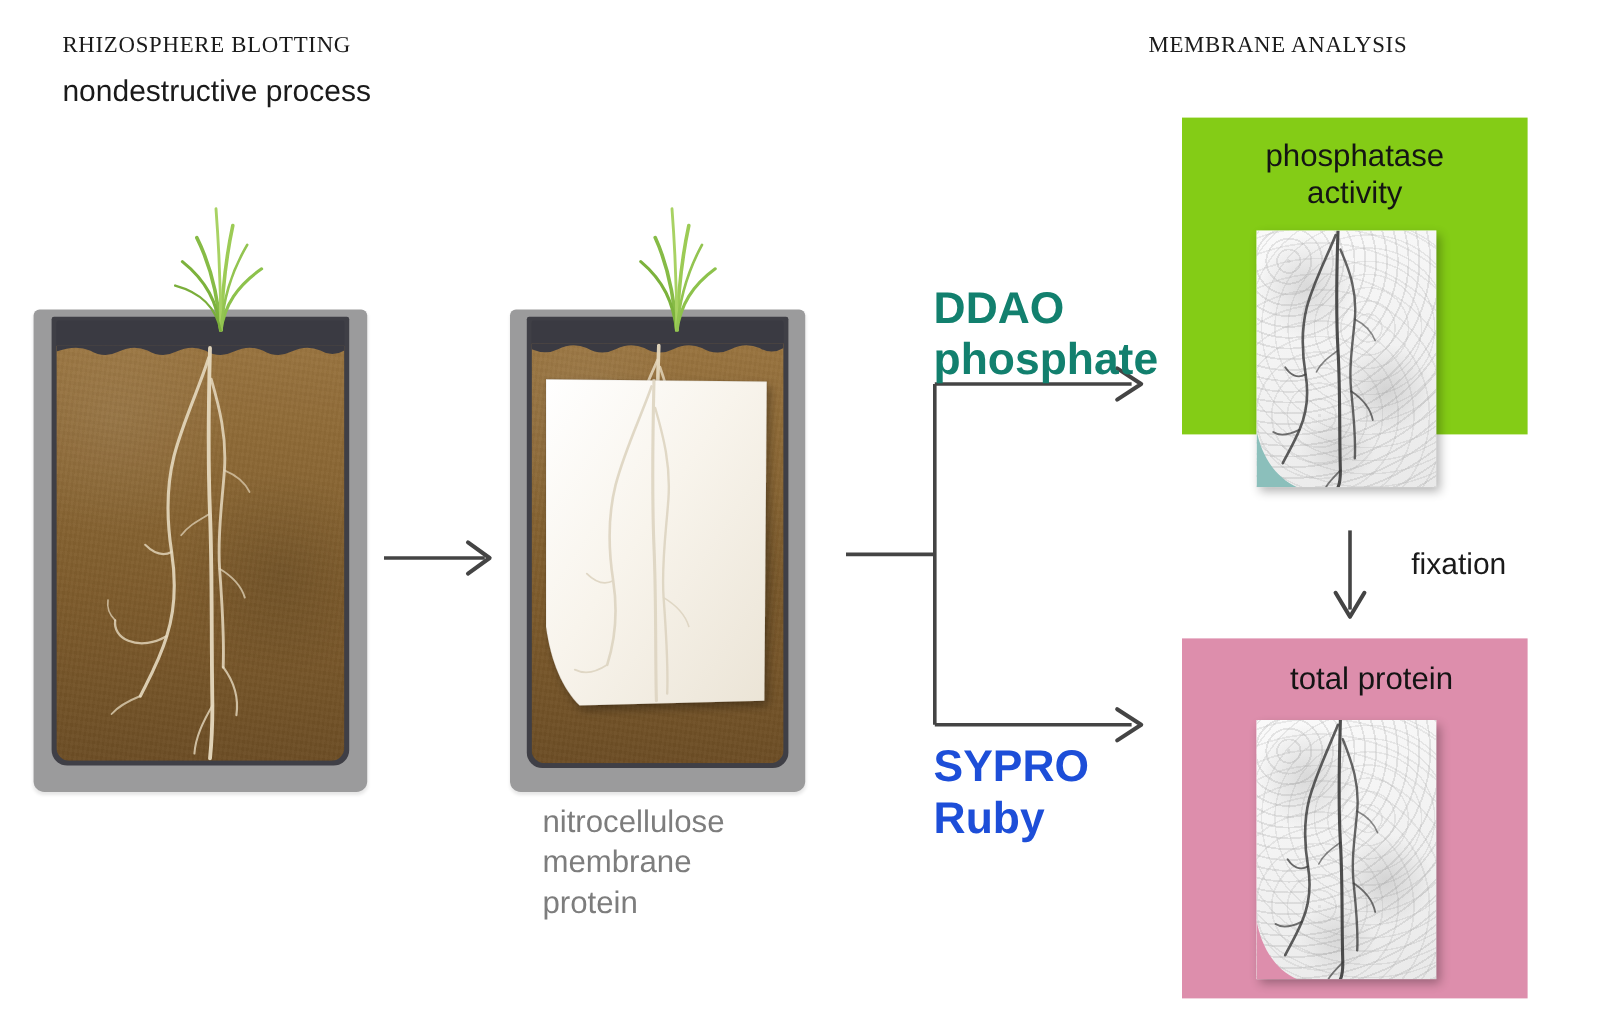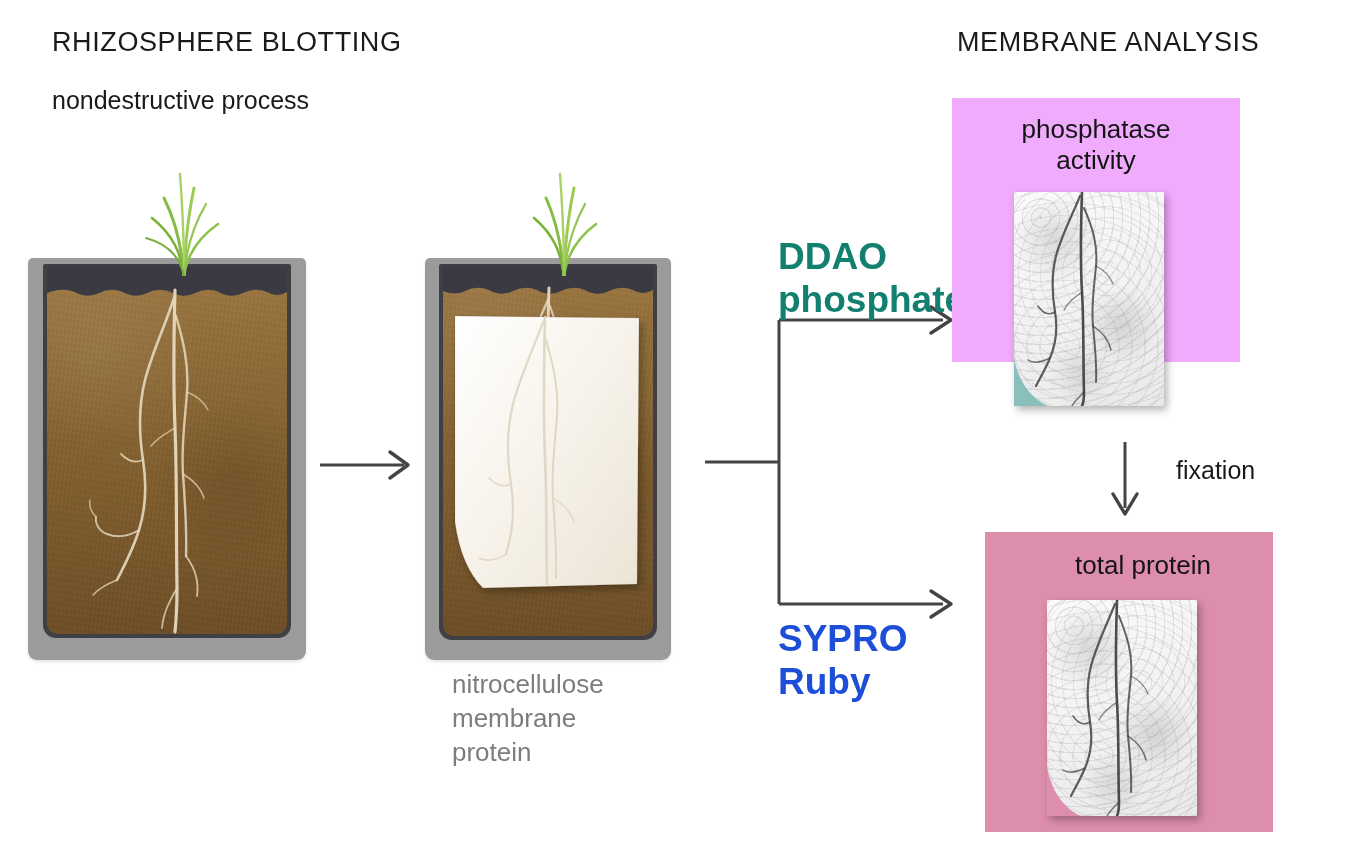--- a/index.html
+++ b/index.html
@@ -15,31 +15,31 @@
     position: relative;
     width: 1350px;
     height: 862px;
     background: #ffffff;
     overflow: hidden;
   }
 
   
   .hdr-caps {
     position: absolute;
-    font-size: 27px;
+    font-size: 19px;
     letter-spacing: 0.6px;
     color: #1a1a1a;
     white-space: nowrap;
+    font-family: Liberation Serif, serif;
   }
   .hdr-sub {
     position: absolute;
     font-size: 25px;
     color: #1a1a1a;
     white-space: nowrap;
-    margin-top: 24px;
   }
 
   
   .rhizobox {
     position: absolute;
   }
   .box-frame {
     position: absolute;
     left: 0; top: 0;
     width: 100%; height: 100%;
@@ -272,21 +272,21 @@
     </g>
     <polyline points="226,-3 246,10 226,23" fill="none" stroke="#444444" stroke-width="3.4" stroke-linecap="round" stroke-linejoin="round"></polyline>
     <polyline points="226,281 246,294 226,307" fill="none" stroke="#444444" stroke-width="3.4" stroke-linecap="round" stroke-linejoin="round"></polyline>
   </svg>
 
   <div class="reagent" style="left:778px; top:236px; color:#12806e;">DDAO
 phosphate</div>
   <div class="reagent" style="left:778px; top:618px; color:#1d4ed8;">SYPRO
 Ruby</div>
 
-  <div class="panel" style="left:952px; top:98px; width:288px; height:264px; background:#f0abfc;">
+  <div class="panel" style="left:985px; top:98px; width:288px; height:264px; background:#84cc16;">
     <div class="panel-title" style="top:16px;">phosphatase
 activity</div>
     <div class="blot" style="left:62px; top:94px; width:150px; height:214px;">
       <div class="blot-speckle"></div>
       <svg viewBox="0 0 150 214" preserveAspectRatio="none" style="position:absolute; inset:0; width:100%; height:100%;">
         <g fill="none" stroke="#3b3b3b" stroke-linecap="round">
           <path d="M68,0 C67,30 66,66 68,100 C70,134 69,168 70,200 C70,208 69,212 68,214" stroke-width="2.6" opacity="0.9"></path>
           <path d="M66,4 C58,24 48,42 42,64 C37,84 38,102 41,120
                    C44,138 42,152 36,166 C31,178 26,186 22,194" stroke-width="2.2" opacity="0.82"></path>
           <path d="M70,16 C78,34 84,52 82,74 C80,96 77,114 79,134

